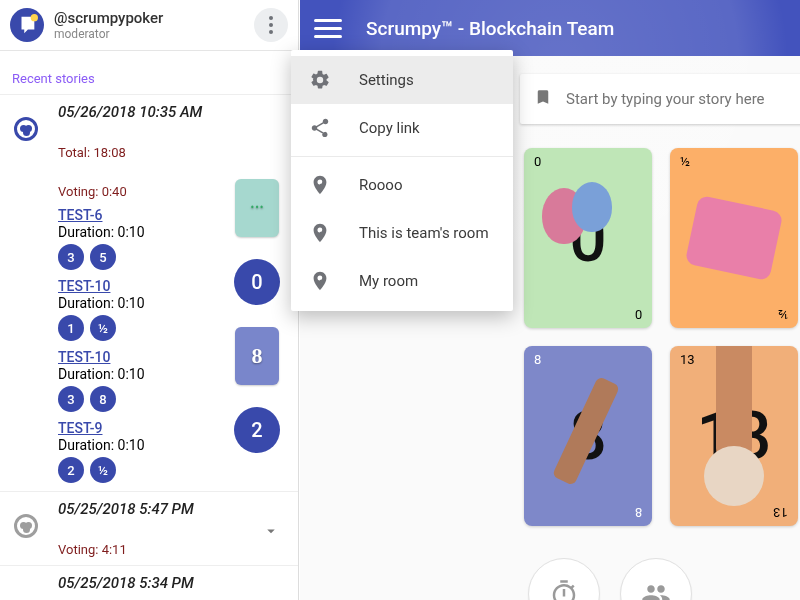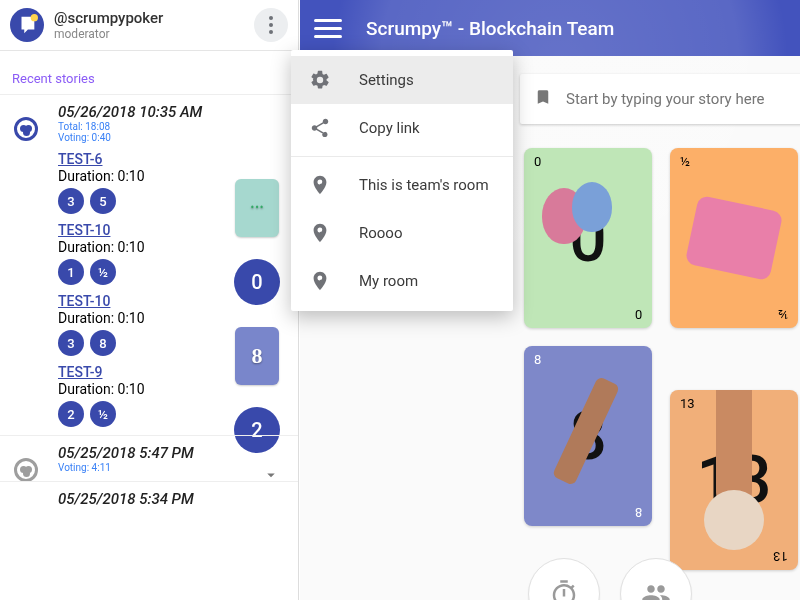--- a/index.html
+++ b/index.html
@@ -26,21 +26,21 @@
   .story-mod-icon { width: 24px; height: 24px; border-radius: 50%; border: 3px solid #3949ab; position: relative; background: #fff; }
   .story-mod-icon::before, .story-mod-icon::after { content: ""; position: absolute; width: 7px; height: 7px; background: #3949ab; border-radius: 50%; }
   .story-mod-icon::before { left: 3px; top: 5px; }
   .story-mod-icon::after { right: 3px; top: 5px; }
   .story-mod-icon .d3 { position: absolute; width: 7px; height: 7px; background: #3949ab; border-radius: 50%; left: 5.5px; bottom: 2px; }
   .story-mod-gray { border-color: #9e9e9e; }
   .story-mod-gray::before, .story-mod-gray::after, .story-mod-gray .d3 { background: #9e9e9e; }
 
   .story-body { margin-left: 58px; padding-right: 70px; }
   .grp-time { font-size: 15px; color: #222; font-weight: 500; font-style: italic; }
-  .grp-sub { font-size: 10px; color: #3b82f6; }
+  .grp-sub { font-size: 13px; color: #7f1d1d; margin-top: 24px; }
   .chev { position: absolute; right: 18px; top: 30px; width: 18px; height: 18px; }
   .chev svg { width: 18px; height: 18px; fill: #777; }
 
   .ticket { margin-top: 6px; }
   .ticket a { color: #3949ab; text-decoration: underline; font-size: 14px; font-weight: 500; }
   .ticket .dur { font-size: 14px; color: #000000; }
   .chips { display: flex; gap: 6px; margin-top: 4px; }
   .chip { min-width: 26px; height: 26px; padding: 0 6px; border-radius: 13px; background: #3949ab; color: #fff; font-size: 13px; font-weight: 500; display: flex; align-items: center; justify-content: center; }
 
   .result-col { position: absolute; right: 18px; width: 46px; display: flex; flex-direction: column; align-items: center; gap: 22px; }
@@ -62,21 +62,21 @@
   .story-input-row input { border: none; outline: none; font-size: 15px; color: #5a5a5a; width: 100%; background: transparent; }
 
   .card-grid { position: absolute; top: 148px; left: 224px; right: -60px; display: grid; grid-template-columns: repeat(2, 128px); gap: 18px 18px; }
   .pcard { width: 128px; height: 180px; border-radius: 8px; position: relative; display: flex; align-items: center; justify-content: center; box-shadow: 0 1px 3px rgba(0,0,0,0.18); font-family: Georgia, "Times New Roman", serif; }
   .pcard .corner-tl { position: absolute; top: 6px; left: 10px; font-size: 13px; }
   .pcard .corner-br { position: absolute; bottom: 6px; right: 10px; font-size: 13px; transform: rotate(180deg); }
   .pcard .big { font-size: 66px; font-weight: 500; color: #111; }
   .c0 { background: #bfe6b7; }
   .chalf { background: #fcaf68; }
   .c8 { background: #7e88c9; }
-  .c13 { background: #f1af79; margin-top: 44px; }
+  .c13 { background: #f1af79; }
 
   .action-circles { position: absolute; bottom: -30px; left: 228px; display: flex; gap: 20px; }
   .act-c { width: 72px; height: 72px; border-radius: 50%; background: #fff; border: 1px solid #e1e1e1; display: flex; align-items: center; justify-content: center; box-shadow: 0 1px 2px rgba(0,0,0,0.06); }
   .act-c svg { width: 30px; height: 30px; fill: #9a9a9a; }
 
   
   .menu { position: absolute; left: 255px; top: 50px; width: 222px; background: #fff; border-radius: 2px; box-shadow: 0 6px 20px rgba(0,0,0,0.25); padding: 6px 0; z-index: 50; margin-left: 36px; }
   .menu-item { display: flex; align-items: center; height: 48px; padding: 0 18px; cursor: pointer; font-size: 15px; color: #3b3b3b; }
   .menu-item .mi-icon { width: 22px; height: 22px; margin-right: 28px; fill: #707277; display: flex; align-items: center; justify-content: center; }
   .menu-item.hover { background: #ececec; }
@@ -275,33 +275,33 @@
         </span>
       <span>Copy link</span>
     </div>
     <div class="menu-sep"></div>
     <div class="menu-item">
       <span class="mi-icon">
           <svg viewBox="0 0 24 24">
             <path d="M12 2C8.13 2 5 5.13 5 9c0 5.25 7 13 7 13s7-7.75 7-13c0-3.87-3.13-7-7-7zm0 9.5A2.5 2.5 0 1 1 12 6a2.5 2.5 0 0 1 0 5z"></path>
           </svg>
         </span>
+      <span>Roooo</span>
+    </div>
+    <div class="menu-item">
+      <span class="mi-icon">
+          <svg viewBox="0 0 24 24">
+            <path d="M12 2C8.13 2 5 5.13 5 9c0 5.25 7 13 7 13s7-7.75 7-13c0-3.87-3.13-7-7-7zm0 9.5A2.5 2.5 0 1 1 12 6a2.5 2.5 0 0 1 0 5z"></path>
+          </svg>
+        </span>
       <span>This is team's room</span>
     </div>
     <div class="menu-item">
       <span class="mi-icon">
           <svg viewBox="0 0 24 24">
             <path d="M12 2C8.13 2 5 5.13 5 9c0 5.25 7 13 7 13s7-7.75 7-13c0-3.87-3.13-7-7-7zm0 9.5A2.5 2.5 0 1 1 12 6a2.5 2.5 0 0 1 0 5z"></path>
           </svg>
         </span>
-      <span>Roooo</span>
-    </div>
-    <div class="menu-item">
-      <span class="mi-icon">
-          <svg viewBox="0 0 24 24">
-            <path d="M12 2C8.13 2 5 5.13 5 9c0 5.25 7 13 7 13s7-7.75 7-13c0-3.87-3.13-7-7-7zm0 9.5A2.5 2.5 0 1 1 12 6a2.5 2.5 0 0 1 0 5z"></path>
-          </svg>
-        </span>
       <span>My room</span>
     </div>
   </div>
 
 </div>
 
 </body></html>

